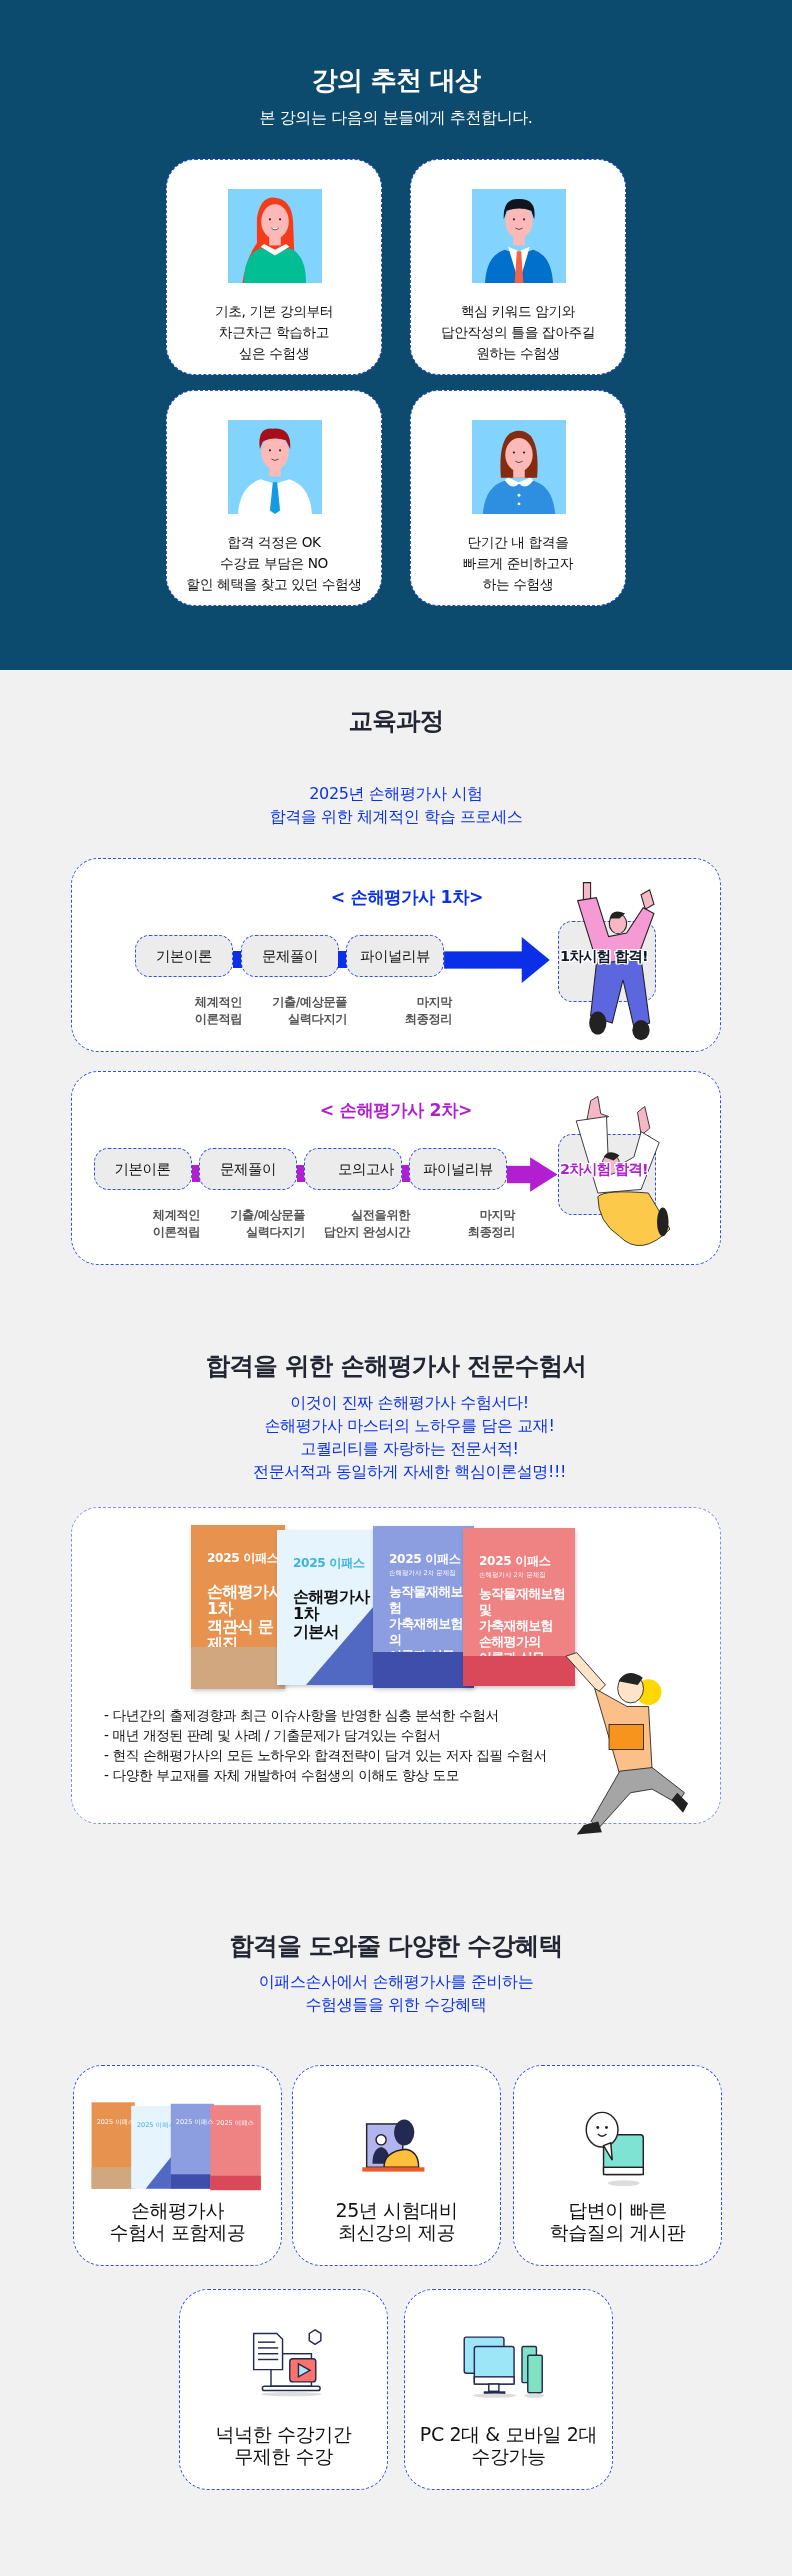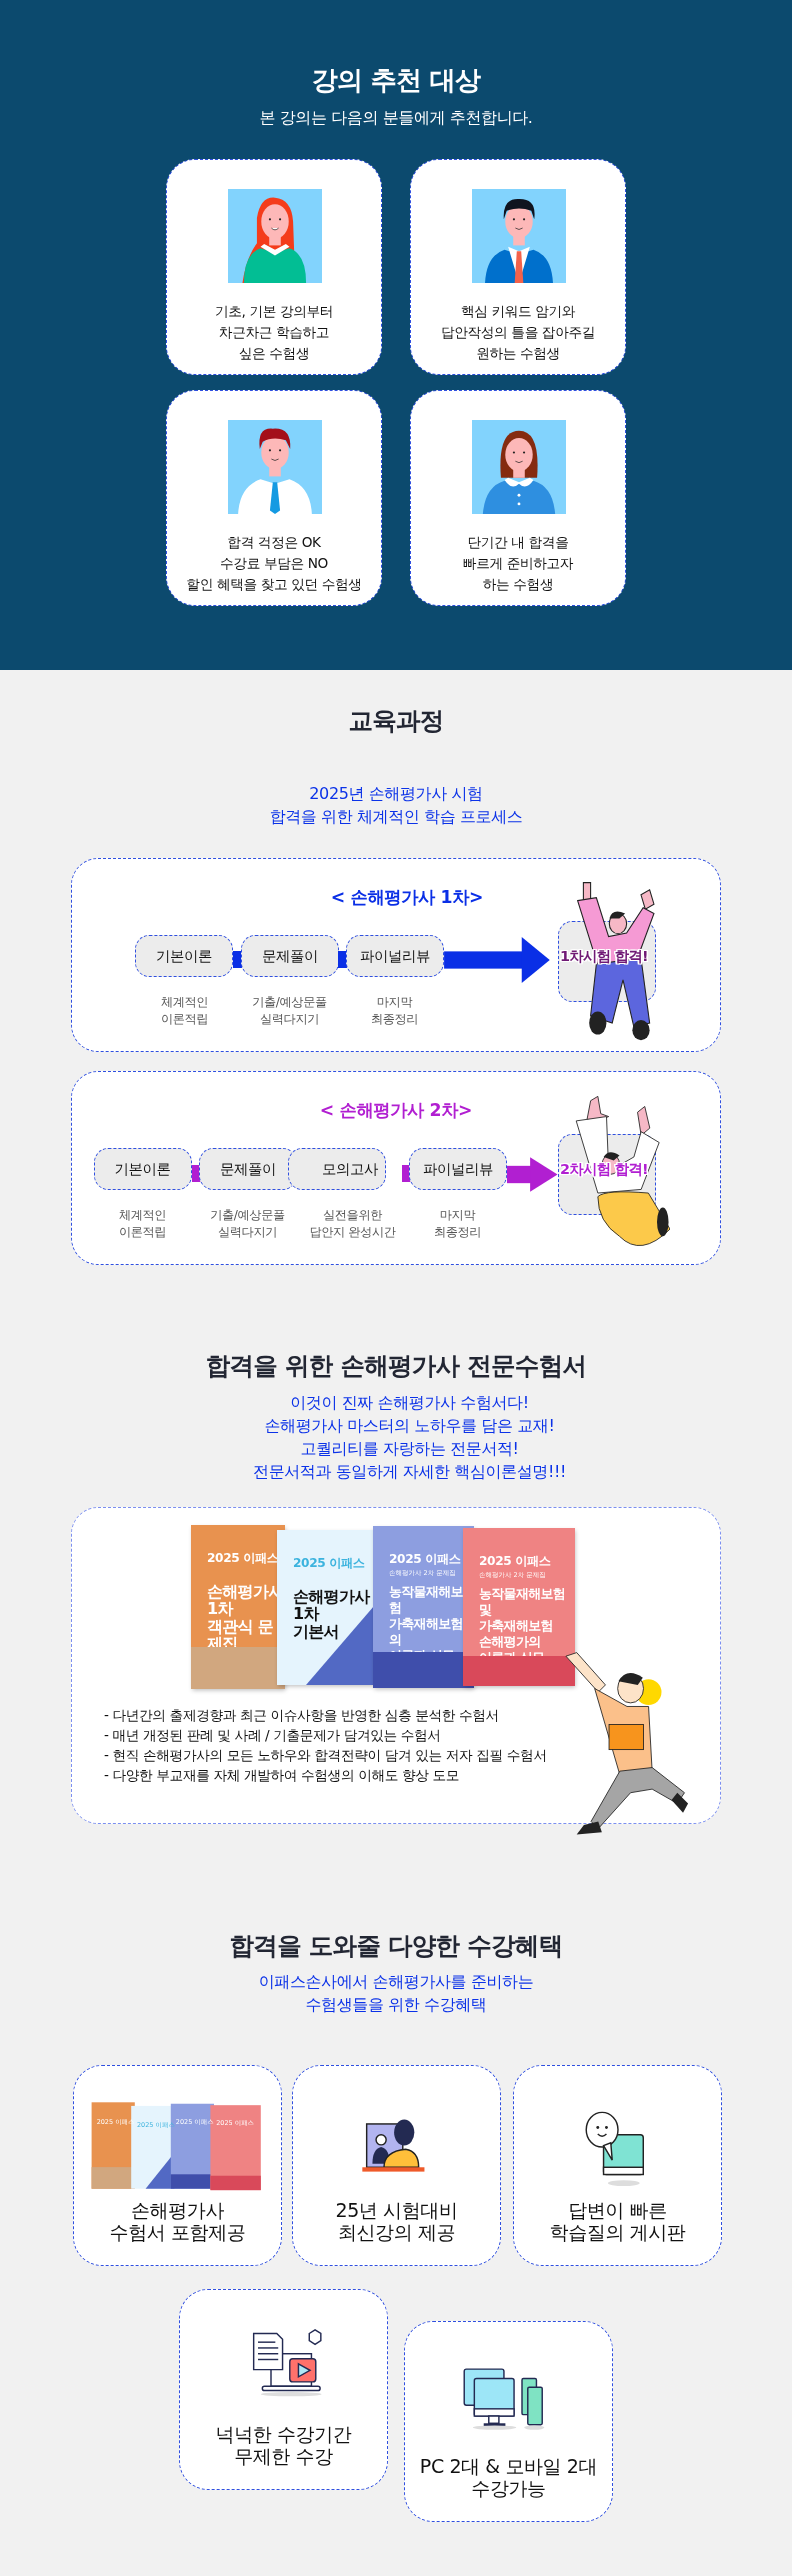--- a/index.html
+++ b/index.html
@@ -18,21 +18,21 @@
 
   
   .sec-title { font-size: 24.5px; font-weight: bold; color: #222633; letter-spacing: -0.7px; }
   .sec-sub { font-size: 16px; color: #0b32e8; line-height: 23px; letter-spacing: -0.4px; white-space: pre-line; }
 
   .dash-box { position: absolute; background: #fff; border: 1.1px dashed #2f4fe0; border-radius: 27px; }
 
   
   .course-head { position: absolute; left: 0; width: 100%; text-align: center; font-size: 17.3px; font-weight: bold; letter-spacing: -0.4px; }
   .step { position: absolute; width: 98px; height: 42px; background: #ececec; border: 1.1px dashed #2f4fe0; border-radius: 14.4px; display: flex; align-items: center; justify-content: center; font-size: 14.4px; color: #111; letter-spacing: -0.4px; }
-  .step-sub { position: absolute; width: 115px; text-align: center; font-size: 12.2px; line-height: 16.6px; color: #555; white-space: pre-line; letter-spacing: -0.4px; }
+  .step-sub { position: absolute; width: 115px; text-align: right; font-size: 12.2px; line-height: 16.6px; color: #555; white-space: pre-line; letter-spacing: -0.4px; font-weight: bold; }
   .connector { position: absolute; height: 17.3px; }
   .result-box { position: absolute; width: 98px; height: 81px; background: #ececec; border: 1.1px dashed #2f4fe0; border-radius: 14.4px; }
   .result-text { position: absolute; font-size: 14.4px; font-weight: bold; letter-spacing: -0.7px; -webkit-text-stroke: 0; text-shadow: -1.4px 0 #fff, 1.4px 0 #fff, 0 -1.4px #fff, 0 1.4px #fff, -1.4px -1.4px #fff, 1.4px 1.4px #fff, -1.4px 1.4px #fff, 1.4px -1.4px #fff; white-space: nowrap; }
 
   
   .book { position: absolute; box-shadow: 1.4px 2.2px 4.3px rgba(0,0,0,0.25); overflow: hidden; }
   .book .b-year { position: absolute; left: 16px; top: 24.5px; font-size: 12.2px; font-weight: bold; color: #fff; letter-spacing: -0.4px; }
   .book .b-title { position: absolute; left: 16px; top: 58px; font-size: 16px; font-weight: bold; color: #fff; line-height: 17.3px; letter-spacing: -0.7px; white-space: pre-line; }
   .book .b-series { position: absolute; left: 16px; top: 43px; font-size: 6.5px; color: #fff; }
   .bullets { position: absolute; left: 104px; top: 1705px; font-size: 13.7px; line-height: 20px; color: #111; letter-spacing: -0.4px; }
@@ -161,35 +161,35 @@
     <svg class="abs" style="left:497px; top:20px;" width="90" height="162" viewBox="0 0 125 225">
       <path d="M20 5 L30 5 L30 30 L20 30Z" fill="#f6b8c6" stroke="#222" stroke-width="1.5"></path>
       <path d="M100 22 L112 15 L118 35 L106 42Z" fill="#f6b8c6" stroke="#222" stroke-width="1.5"></path>
       <path d="M12 30 L38 26 L55 80 L80 75 L103 40 L118 48 L95 110 L40 120 Z" fill="#f59ad4" stroke="#222" stroke-width="1.5"></path>
       <ellipse cx="68" cy="62" rx="12" ry="14" fill="#f6b8c6" stroke="#222" stroke-width="1.5"></ellipse>
       <path d="M56 55 Q60 40 78 48 L70 55Z" fill="#222"></path>
       <path d="M38 118 L100 110 L112 200 L90 205 L75 140 L60 200 L30 190Z" fill="#5c66de" stroke="#222" stroke-width="1.5"></path>
       <ellipse cx="40" cy="200" rx="12" ry="16" fill="#222"></ellipse>
       <ellipse cx="100" cy="210" rx="12" ry="14" fill="#222"></ellipse>
     </svg>
-    <div class="result-text" style="left:488px; top:88px; color:#701a75;">1차시험 합격!</div>
+    <div class="result-text" style="left:488px; top:88px; color:#0f172a;">1차시험 합격!</div>
   </div>
 
   <div class="dash-box" style="left:71px; top:1071px; width:650px; height:194px;">
     <div class="course-head" style="top:26px; color:#b11fd1;">&lt; 손해평가사 2차&gt;</div>
 
     <div class="step" style="left:21.6px; top:76px;">
         <span>기본이론</span>
       </div>
     <div class="connector" style="left:120px; top:93px; width:8.6px; background:#b11fd1;"></div>
     <div class="step" style="left:127px; top:76px;">
         <span>문제풀이</span>
       </div>
     <div class="connector" style="left:225px; top:93px; width:8.6px; background:#b11fd1;"></div>
-    <div class="step" style="left:216px; top:76px;padding-left:26px;">
+    <div class="step" style="left:232px; top:76px;padding-left:26px;">
         <span>모의고사</span>
       </div>
     <div class="connector" style="left:330px; top:93px; width:8.6px; background:#b11fd1;"></div>
     <div class="step" style="left:337px; top:76px;">
         <span>파이널리뷰</span>
       </div>
 
     <div class="step-sub" style="left:13px; top:135px;">체계적인
 이론적립</div>
     <div class="step-sub" style="left:118px; top:135px;">기출/예상문풀
@@ -340,21 +340,21 @@
       <line x1="54" y1="56" x2="82" y2="56" stroke="#232a52" stroke-width="2"></line>
       <rect x="98" y="55" width="36" height="32" rx="4" fill="#ff716b" stroke="#232a52" stroke-width="2"></rect>
       <polygon points="110,62 126,71 110,80" fill="#aee8f6" stroke="#232a52" stroke-width="2"></polygon>
       <path d="M125 20 L133 15 L141 20 L141 30 L133 35 L125 30Z" fill="#fff" stroke="#232a52" stroke-width="2"></path>
       <ellipse cx="100" cy="104" rx="42" ry="3" fill="#ddd"></ellipse>
     </svg>
     <div class="ben-text">넉넉한 수강기간
 무제한 수강</div>
   </div>
 
-  <div class="ben-card" style="left:404px; top:2289px;margin-top:32px;">
+  <div class="ben-card" style="left:404px; top:2289px;">
     <svg class="ben-icon" viewBox="0 0 180 130">
       <rect x="28" y="25" width="55" height="50" rx="3" fill="#9de6f7" stroke="#232a52" stroke-width="2"></rect>
       <rect x="42" y="38" width="55" height="52" rx="3" fill="#9de6f7" stroke="#232a52" stroke-width="2"></rect>
       <rect x="42" y="80" width="55" height="10" fill="#fff" stroke="#232a52" stroke-width="2"></rect>
       <rect x="62" y="90" width="14" height="10" fill="#fff" stroke="#232a52" stroke-width="2"></rect>
       <rect x="55" y="100" width="30" height="4" fill="#232a52"></rect>
       <rect x="108" y="38" width="20" height="50" rx="2" fill="#7fe3c3" stroke="#232a52" stroke-width="2"></rect>
       <rect x="116" y="50" width="20" height="52" rx="2" fill="#7fe3c3" stroke="#232a52" stroke-width="2"></rect>
       <ellipse cx="70" cy="106" rx="30" ry="3" fill="#ddd"></ellipse>
       <ellipse cx="125" cy="106" rx="14" ry="3" fill="#ddd"></ellipse>

